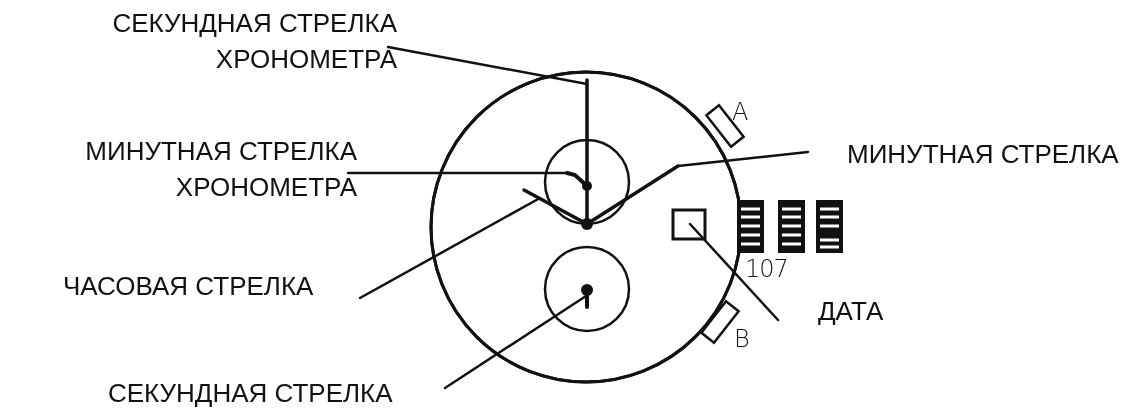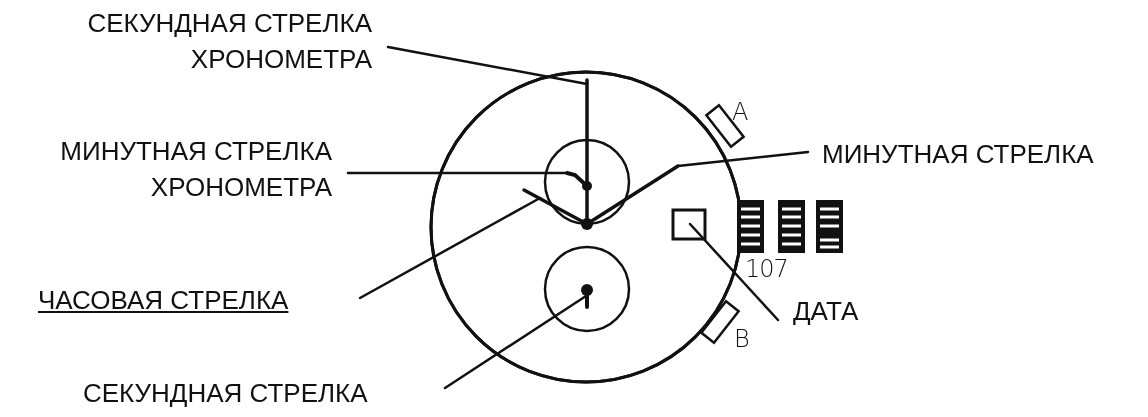--- a/index.html
+++ b/index.html
@@ -5,20 +5,21 @@
     html, body { margin: 0; padding: 0; background: #ffffff; }
     body { width: 1148px; height: 417px; overflow: hidden; position: relative; }
     .canvas { position: absolute; left: 0; top: 0; width: 1148px; height: 417px; }
     .label {
       position: absolute;
       font-family: "Liberation Sans", "DejaVu Sans", sans-serif;
       font-size: 26px;
       color: #111111;
       line-height: 30px;
       white-space: nowrap;
+      margin-left: 25px;
     }
     .label.right { text-align: right; }
     .small {
       position: absolute;
       font-family: "DejaVu Sans", "Liberation Sans", sans-serif;
       font-size: 24px;
       color: #111111;
       line-height: 26px;
       font-weight: 300;
     }
@@ -96,21 +97,21 @@
   <div class="label right" style="left:0; top:8px; width:372px;">
     <div>СЕКУНДНАЯ СТРЕЛКА</div>
     <div style="margin-top:6px;">ХРОНОМЕТРА</div>
   </div>
 
   <div class="label right" style="left:0; top:136px; width:332px;">
     <div>МИНУТНАЯ СТРЕЛКА</div>
     <div style="margin-top:6px;">ХРОНОМЕТРА</div>
   </div>
 
-  <div class="label" style="left:38px; top:285px;text-decoration:underline;">ЧАСОВАЯ СТРЕЛКА</div>
+  <div class="label" style="left:38px; top:271px;">ЧАСОВАЯ СТРЕЛКА</div>
 
   <div class="label" style="left:83px; top:378px;">СЕКУНДНАЯ СТРЕЛКА</div>
 
   <div class="label" style="left:822px; top:139px;">МИНУТНАЯ СТРЕЛКА</div>
 
   <div class="label" style="left:793px; top:296px;">ДАТА</div>
 
   <div class="small" style="left:732px; top:99px;">A</div>
   <div class="small" style="left:734px; top:326px;">B</div>
   <div class="small" style="left:745px; top:256px; letter-spacing:-1px;">107</div>

